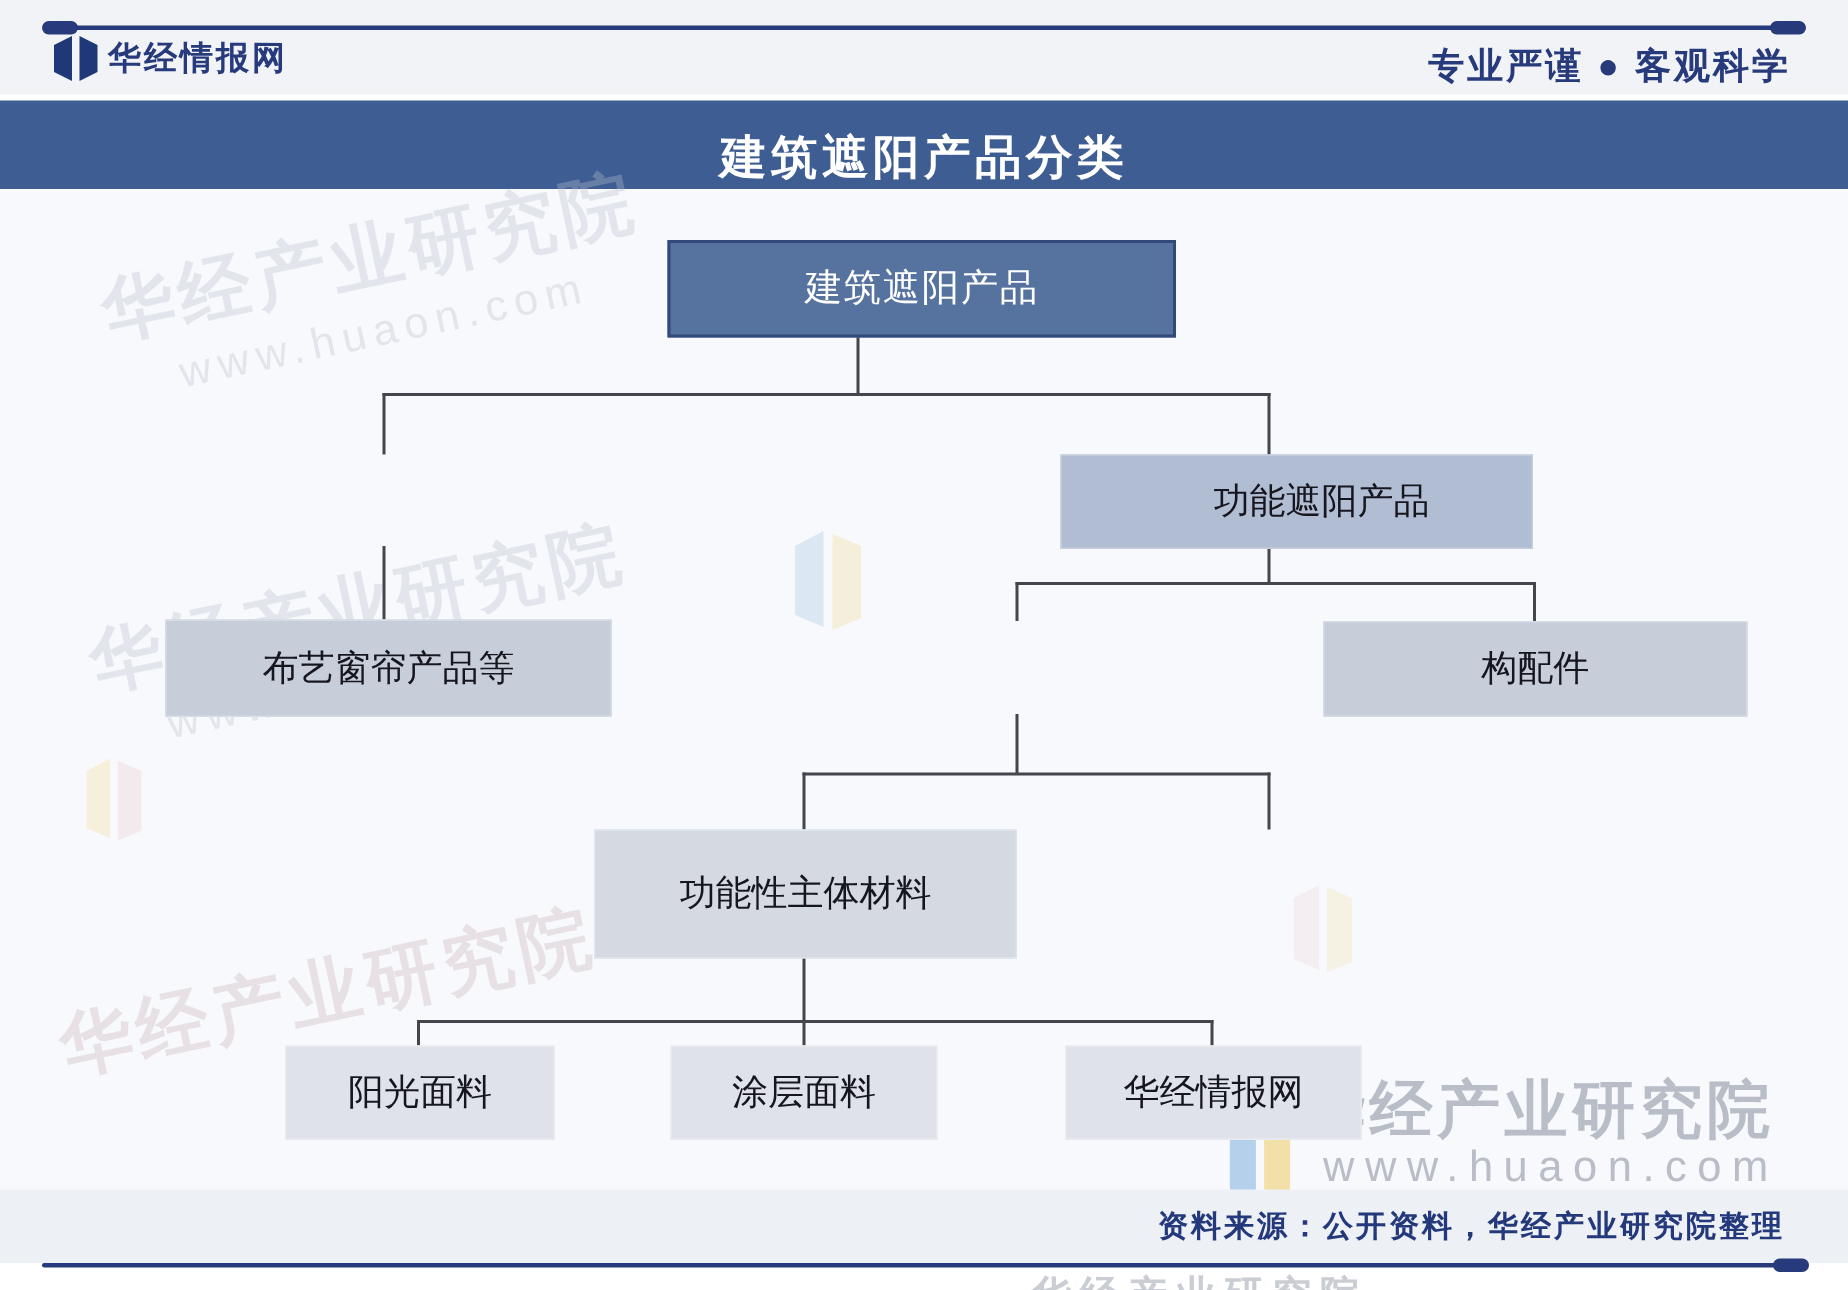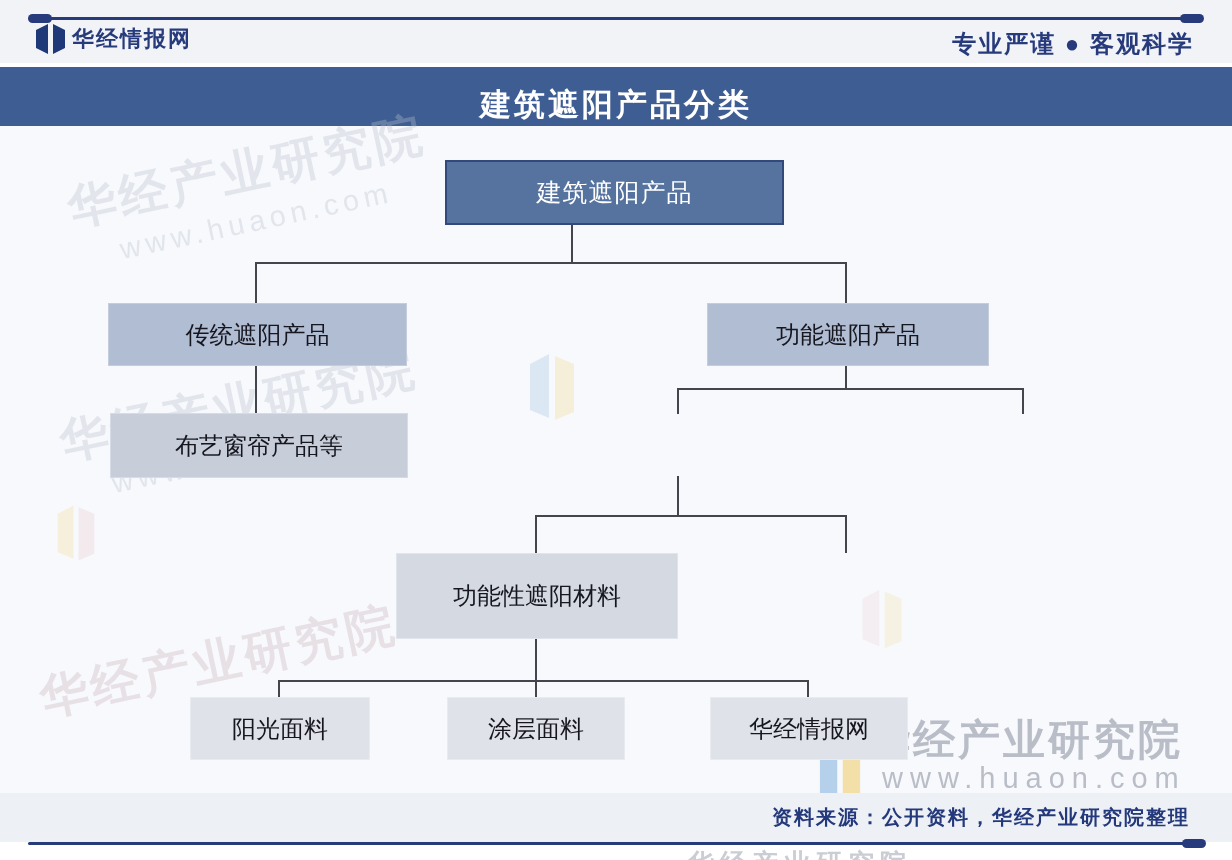--- a/index.html
+++ b/index.html
@@ -127,26 +127,26 @@
   <div class="vline" style="left:535px;top:515px;height:38px;"></div>
   <div class="vline" style="left:845px;top:515px;height:38px;"></div>
   <div class="vline" style="left:535px;top:637px;height:43px;"></div>
   <div class="hline" style="left:278px;top:680px;width:531px;"></div>
   <div class="vline" style="left:278px;top:680px;height:17px;"></div>
   <div class="vline" style="left:535px;top:680px;height:17px;"></div>
   <div class="vline" style="left:807px;top:680px;height:17px;"></div>
 
   <div class="node root" style="left:405px;top:160px;width:335px;height:61px;margin-left:40px;">建筑遮阳产品</div>
 
-  <div class="node l2" style="left:108px;top:303px;width:297px;height:61px;">传统遮阳产品</div>
-  <div class="node l2" style="left:707px;top:303px;width:280px;height:61px;">功能遮阳产品</div>
+  <div class="node l2" style="left:707px;top:303px;width:280px;height:61px;padding-left:33px;">功能遮阳产品</div>
 
   <div class="node l3" style="left:110px;top:413px;width:296px;height:63px;font-family:Liberation Serif, serif;">布艺窗帘产品等</div>
+  <div class="node l3" style="left:882px;top:414px;width:281px;height:62px;">构配件</div>
 
-  <div class="node l4" style="left:396px;top:553px;width:280px;height:84px;">功能性遮阳材料</div>
+  <div class="node l4" style="left:396px;top:553px;width:280px;height:84px;">功能性主体材料</div>
 
   <div class="node l5" style="left:447px;top:697px;width:176px;height:61px;">涂层面料</div>
   <div class="node l5" style="left:190px;top:697px;width:178px;height:61px;">阳光面料</div>
   <div class="node l5" style="left:710px;top:697px;width:196px;height:61px;">华经情报网</div>
 
   <div class="footer">
     <span>资料来源：公开资料，华经产业研究院整理</span>
   </div>
   <div class="bottom-line">
     <span class="line-cap right"></span>

